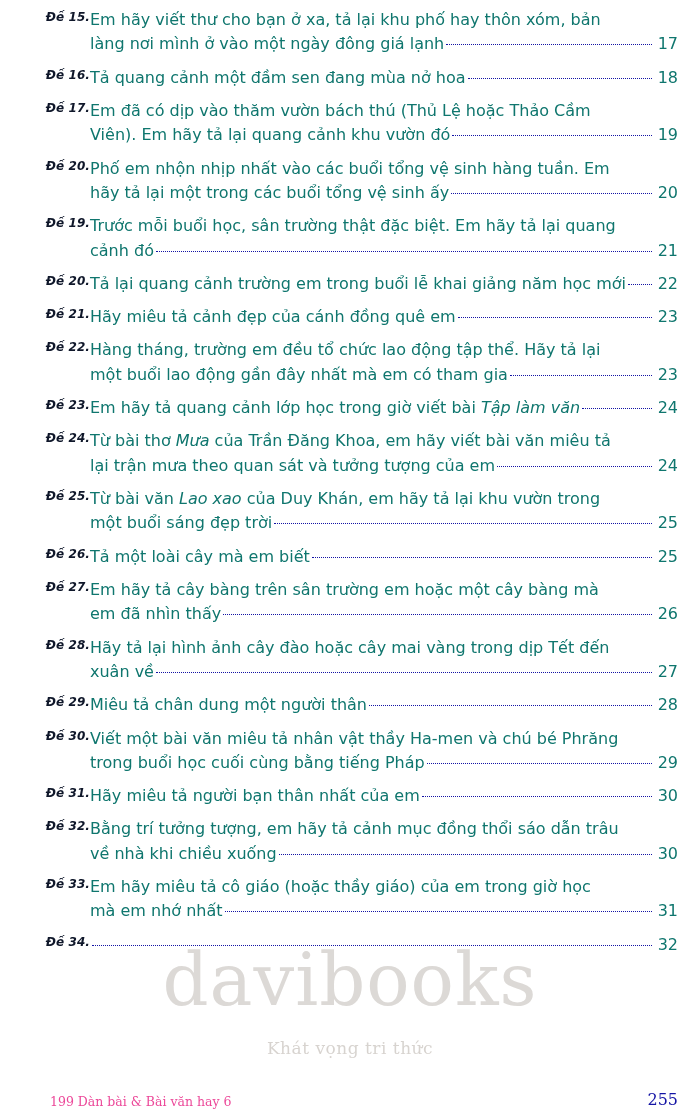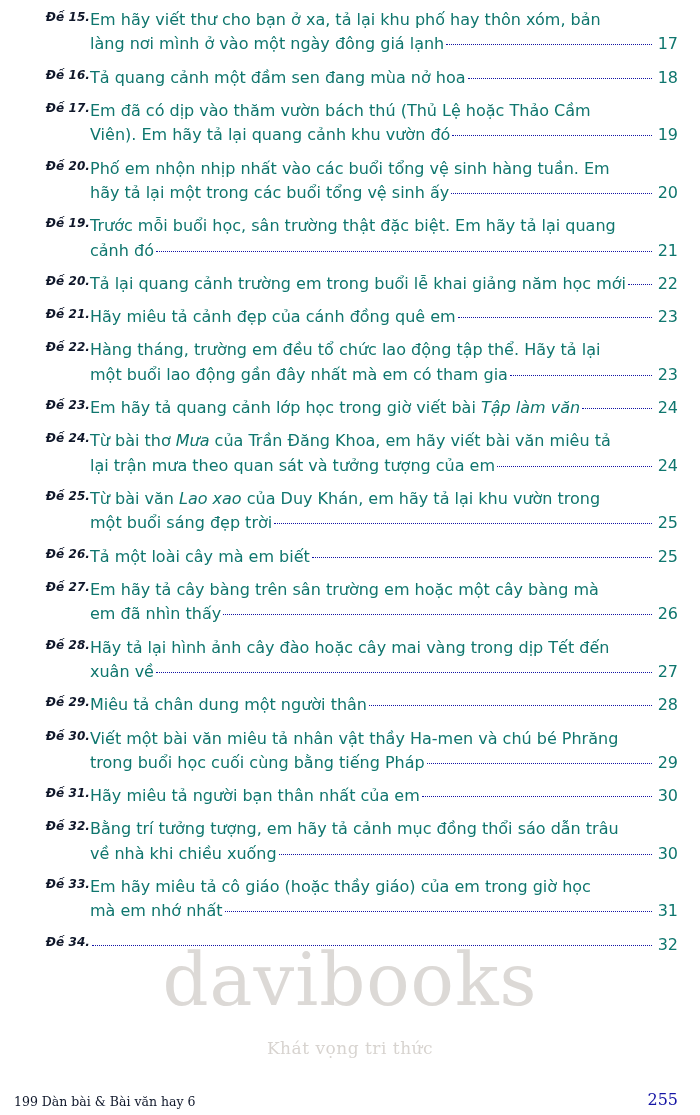--- a/index.html
+++ b/index.html
@@ -119,21 +119,22 @@
     padding: 0 22px 0 14px;
     box-sizing: border-box;
     display: flex;
     justify-content: space-between;
     align-items: flex-end;
     z-index: 3;
   }
   .footer-left {
     font-family: "DejaVu Serif", "Liberation Serif", serif;
     font-size: 12.5px;
-    color: #0f172a;
+    color: #ec4899;
+    margin-left: 36px;
   }
   .footer-right {
     font-family: "DejaVu Serif", "Liberation Serif", serif;
     font-size: 16px;
     color: #1414a5;
   }
 </style>
 </head>
 <body>
 

